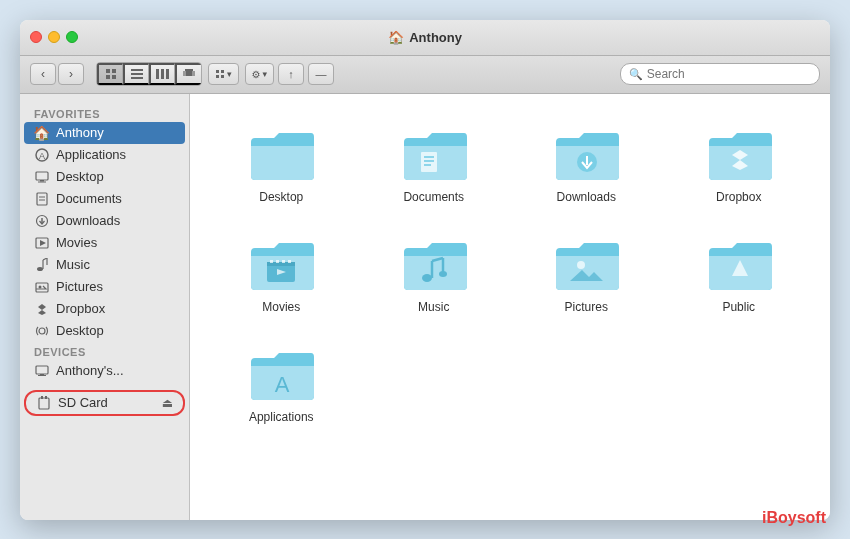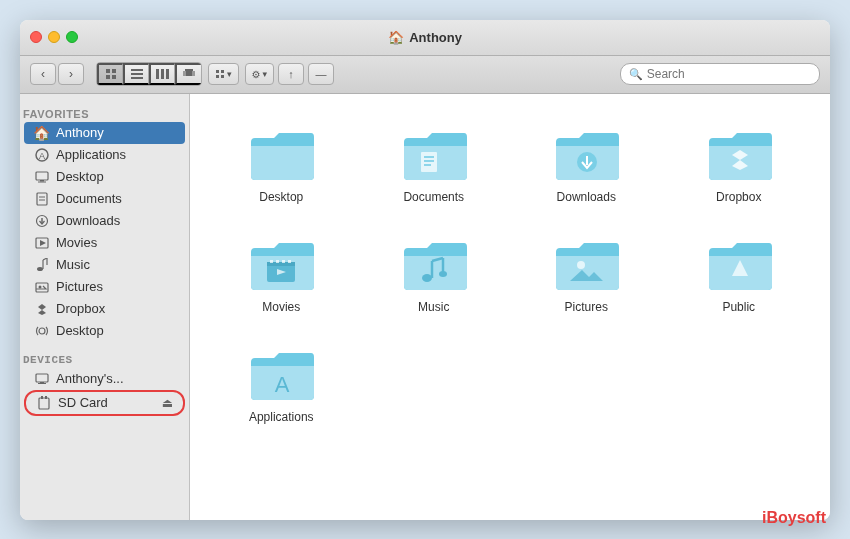--- a/index.html
+++ b/index.html
@@ -171,21 +171,21 @@
       background: #e8e8e8;
       border-right: 1px solid #c0c0c0;
       padding: 10px 0;
       flex-shrink: 0;
       overflow-y: auto;
     }
     .sidebar-section-title {
       font-size: 11px;
       font-weight: 700;
       color: #888;
-      padding: 4px 10px 2px 3px;
+      padding: 4px 10px 2px 14px;
       text-transform: uppercase;
       letter-spacing: 0.5px;
     }
     .sidebar-item {
       display: flex;
       align-items: center;
       padding: 3px 10px;
       font-size: 13px;
       color: #333;
       cursor: pointer;
@@ -236,21 +236,21 @@
     }
     .folder-label {
       font-size: 12px;
       color: #333;
       text-align: center;
     }
     
     .sidebar-item.sd-card {
       border: 2px solid #e53e3e;
       border-radius: 12px;
-      margin: 0 4px;
+      margin: 8px 4px;
     }
     
     .watermark {
       position: absolute;
       bottom: 12px;
       right: 24px;
       font-size: 16px;
       font-weight: 700;
       color: #2569b5;
     }
@@ -431,21 +431,21 @@
         <span class="sidebar-icon">
           <svg width="14" height="14" viewBox="0 0 14 14">
               <circle cx="7" cy="7" r="3" fill="none" stroke="#666" stroke-width="1.2"></circle>
               <path d="M3,11 C1,9 1,5 3,3" fill="none" stroke="#666" stroke-width="1.2"></path>
               <path d="M11,11 C13,9 13,5 11,3" fill="none" stroke="#666" stroke-width="1.2"></path>
             </svg>
         </span>
         <span class="sidebar-label">Desktop</span>
       </div>
 
-      <div class="sidebar-section-title" style="margin-top:8px;font-family:Liberation Mono, monospace;">Devices</div>
+      <div class="sidebar-section-title" style="">Devices</div>
 
       <div class="sidebar-item">
         <span class="sidebar-icon">
           <svg width="14" height="12" viewBox="0 0 14 12">
               <rect x="1" y="1" width="12" height="8" rx="1" fill="none" stroke="#666" stroke-width="1.2"></rect>
               <rect x="5" y="9" width="4" height="1" fill="#666"></rect>
               <rect x="3" y="10" width="8" height="1" fill="#666"></rect>
             </svg>
         </span>
         <span class="sidebar-label">Anthony's...</span>

